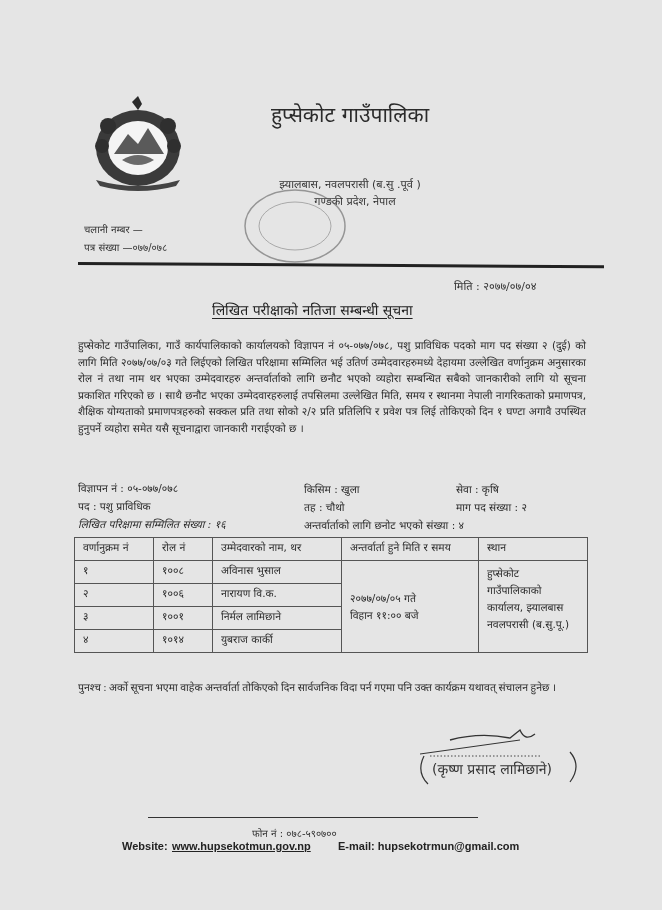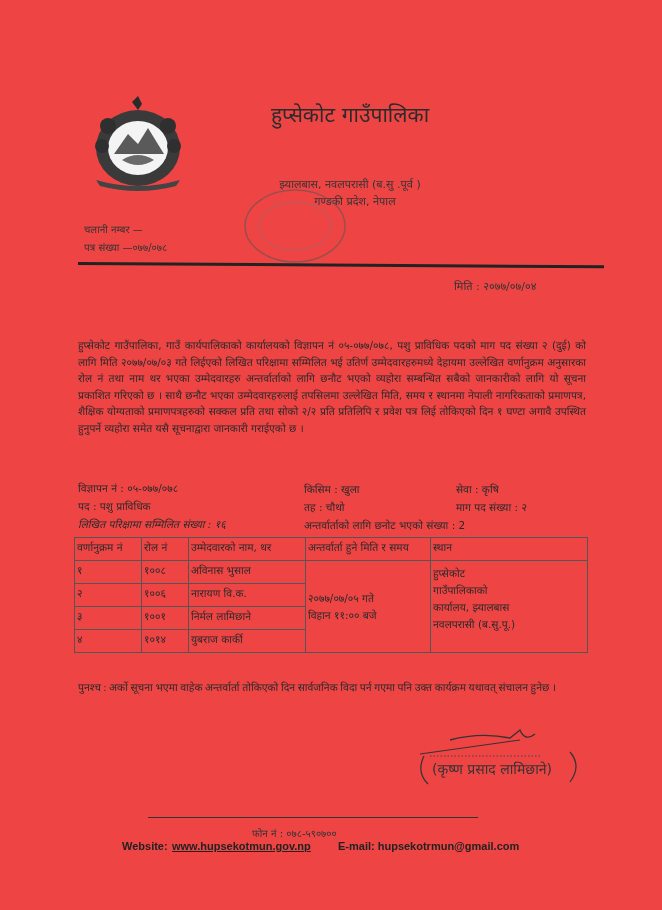--- a/index.html
+++ b/index.html
@@ -1,18 +1,18 @@
 <!DOCTYPE html>
 <html><head>
 <meta charset="utf-8">
 <style>
   html, body { margin: 0; padding: 0; background: #ffffff; }
   body { width: 662px; height: 910px; position: relative; overflow: hidden;
          font-family: "DejaVu Sans", sans-serif; color: #2a2a2a; }
-  .page { position: absolute; left: 0; top: 0; width: 662px; height: 910px; background: #ef4444; }
+  .page { position: absolute; left: 0; top: 0; width: 662px; height: 910px; background: #e5e5e5; }
 
   .emblem { position: absolute; left: 88px; top: 96px; width: 100px; height: 96px; }
 
   .org-name { position: absolute; left: 200px; top: 100px; width: 300px; text-align: center;
               font-size: 21px; color: #2b2b2b; }
   .office-name { position: absolute; left: 200px; top: 132px; width: 300px; text-align: center;
                  font-size: 23px; color: #2b2b2b; }
   .addr { position: absolute; left: 200px; width: 300px; text-align: center; font-size: 11px; color: #333; }
   .addr1 { top: 176px; }
   .addr2 { top: 193px; left: 250px; width: 210px; }
@@ -32,21 +32,21 @@
   .title { position: absolute; left: 212px; top: 300px; font-size: 14px; color: #222;
            text-decoration: underline; text-underline-offset: 3px; }
 
   .body-para { position: absolute; left: 78px; top: 337px; width: 508px; font-size: 10.5px;
                line-height: 16.5px; text-align: justify; color: #2a2a2a; }
 
   .info { position: absolute; font-size: 10.5px; color: #2a2a2a; white-space: nowrap; }
 
   table.results { position: absolute; left: 74px; top: 537px; width: 514px; border-collapse: collapse;
                   font-size: 10.5px; color: #2a2a2a; }
-  table.results th, table.results td { border: 1px solid #555; padding: 2px 2px; font-weight: normal;
+  table.results th, table.results td { border: 1px solid #555; padding: 2px 8px; font-weight: normal;
                   text-align: left; vertical-align: top; height: 18px; }
   table.results td.merged { vertical-align: middle; line-height: 17px; }
   table.results td.place { line-height: 17px; padding-top: 4px; }
 
   .note { position: absolute; left: 78px; top: 680px; width: 508px; font-size: 10.5px; line-height: 16px; color: #2a2a2a; font-family: Liberation Serif, serif; }
 
   .signature { position: absolute; left: 410px; top: 722px; width: 190px; height: 70px; }
 
   .rule-bottom { position: absolute; left: 148px; top: 817px; width: 330px; height: 1px; background: #333; }
 
@@ -84,31 +84,32 @@
     <ellipse cx="55" cy="40" rx="36" ry="24" fill="none" stroke="#777" stroke-width="1"></ellipse>
   </svg>
 
   <div class="ref ref1">चलानी नम्बर —</div>
   <div class="ref ref2">पत्र संख्या —०७७/०७८</div>
 
   <div class="rule-top"></div>
 
   <div class="date">मिति : २०७७/०७/०४</div>
 
+  <div class="title">लिखित परीक्षाको नतिजा सम्बन्धी सूचना</div>
 
   <div class="body-para">हुप्सेकोट गाउँपालिका, गाउँ कार्यपालिकाको कार्यालयको विज्ञापन नं ०५-०७७/०७८, पशु प्राविधिक पदको माग पद संख्या २ (दुई) को लागि मिति २०७७/०७/०३ गते लिईएको लिखित परिक्षामा सम्मिलित भई उतिर्ण उम्मेदवारहरुमध्ये देहायमा उल्लेखित वर्णानुक्रम अनुसारका रोल नं तथा नाम थर भएका उम्मेदवारहरु अन्तर्वार्ताको लागि छनौट भएको व्यहोरा सम्बन्धित सबैको जानकारीको लागि यो सूचना प्रकाशित गरिएको छ । साथै छनौट भएका उम्मेदवारहरुलाई तपसिलमा उल्लेखित मिति, समय र स्थानमा नेपाली नागरिकताको प्रमाणपत्र, शैक्षिक योग्यताको प्रमाणपत्रहरुको सक्कल प्रति तथा सोको २/२ प्रति प्रतिलिपि र प्रवेश पत्र लिई तोकिएको दिन १ घण्टा अगावै उपस्थित हुनुपर्ने व्यहोरा समेत यसै सूचनाद्वारा जानकारी गराईएको छ ।</div>
 
   <div class="info" style="left:78px;top:481px;">विज्ञापन नं : ०५-०७७/०७८</div>
   <div class="info" style="left:304px;top:482px;">किसिम : खुला</div>
   <div class="info" style="left:456px;top:482px;">सेवा : कृषि</div>
   <div class="info" style="left:78px;top:499px;">पद : पशु प्राविधिक</div>
   <div class="info" style="left:304px;top:500px;">तह : चौथो</div>
   <div class="info" style="left:456px;top:500px;">माग पद संख्या : २</div>
   <div class="info" style="left:78px;top:517px;font-style:italic;">लिखित परिक्षामा सम्मिलित संख्या : १६</div>
-  <div class="info" style="left:304px;top:518px;">अन्तर्वार्ताको लागि छनोट भएको संख्या :  2</div>
+  <div class="info" style="left:304px;top:518px;">अन्तर्वार्ताको लागि छनोट भएको संख्या :  ४</div>
 
   <table class="results">
     <thead>
       <tr>
         <th style="width:62px">वर्णानुक्रम नं</th>
         <th style="width:42px">रोल नं</th>
         <th style="width:112px">उम्मेदवारको नाम, थर</th>
         <th style="width:120px">अन्तर्वार्ता हुने मिति र समय</th>
         <th>स्थान</th>
       </tr>

